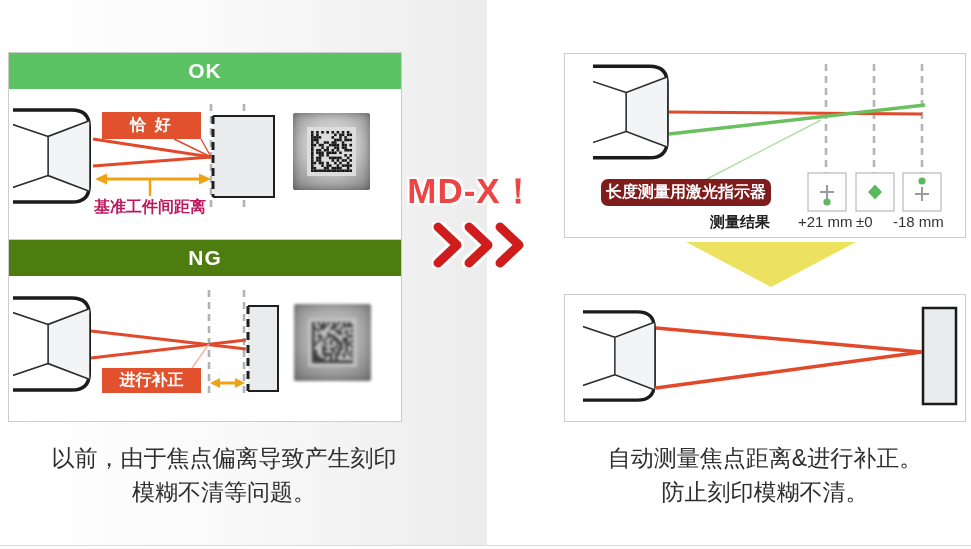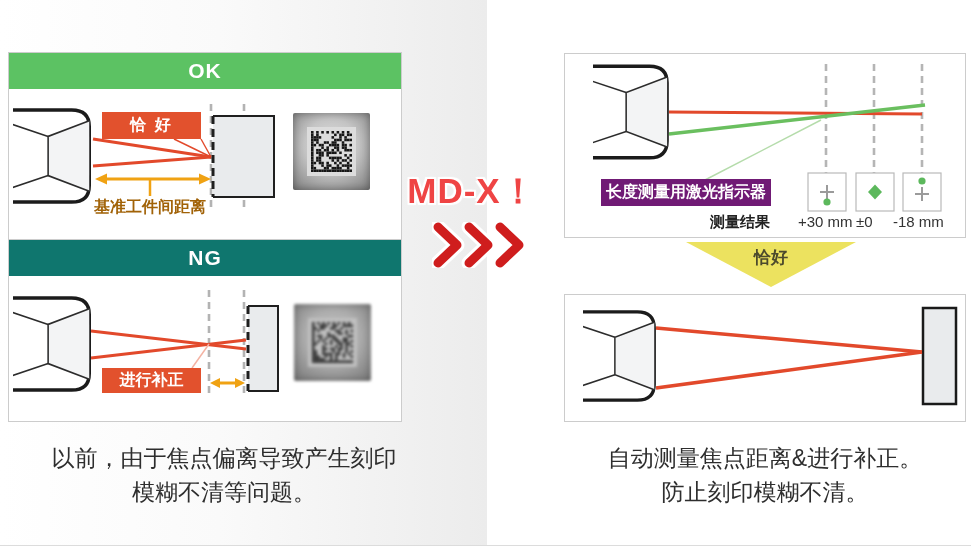--- a/index.html
+++ b/index.html
@@ -12,30 +12,30 @@
   .panel{position:absolute;background:#fff;border:1px solid #cccccc;box-sizing:border-box;}
   .panel-ok{left:8px;top:52px;width:394px;height:230px;}
   .panel-ng{left:8px;top:239px;width:394px;height:183px;}
   .panel-rt{left:564px;top:53px;width:402px;height:185px;}
   .panel-rb{left:564px;top:294px;width:402px;height:128px;}
 
   .panel-header{position:absolute;left:0;top:0;width:100%;height:36px;display:flex;
                 align-items:center;justify-content:center;color:#fff;font-size:21px;
                 font-weight:bold;letter-spacing:1px;}
   .hdr-ok{background:#5cc263;}
-  .hdr-ng{background:#0f766e;}
+  .hdr-ng{background:#4d7c0f;}
 
   .lines{position:absolute;left:0;top:0;}
 
   .tag{position:absolute;display:flex;align-items:center;justify-content:center;
        color:#fff;font-weight:bold;font-size:16px;}
   .tag-orange{background:#e2512d;}
-  .tag-green{background:#701a75;}
-
-  .dist-label{position:absolute;color:#a16207;font-size:16px;font-weight:bold;text-align:center;}
+  .tag-green{background:#7f1d1d;border-radius:7px;}
+
+  .dist-label{position:absolute;color:#be185d;font-size:16px;font-weight:bold;text-align:center;}
 
   .dm-photo{position:absolute;width:77px;height:77px;border-radius:2px;
             background:radial-gradient(circle at 50% 42%,#dedede 0%,#c4c4c4 45%,#979797 80%,#7d7d7d 100%);
             box-shadow:inset 0 0 8px rgba(0,0,0,.35);}
   .dm-quiet{position:absolute;left:14px;top:14px;width:49px;height:49px;background:#dcdcdc;}
   .dm-quiet svg{position:absolute;left:4px;top:4px;width:41px;height:41px;}
   .blurred{filter:blur(1.5px) contrast(.8) brightness(.95);}
 
   .mdx{position:absolute;left:407px;top:168px;width:130px;text-align:center;
        font-size:35px;font-weight:bold;color:#ef4444;letter-spacing:1px;
@@ -449,29 +449,28 @@
     <svg class="laser-head" style="position:absolute;left:28px;top:8px;" width="78" height="100" viewBox="0 0 80 100">
       <path d="M -30 3 H 58 Q 76 3 76 20 V 80 Q 76 97 58 97 H -30 Z" fill="#ffffff" stroke="#1b1b1b" stroke-width="3.5"></path>
       <path d="M 76 14 L 34 30 L 34 70 L 76 86" fill="#f3f4f5" stroke="#2c2c2c" stroke-width="1.6"></path>
       <line x1="-20" y1="12" x2="34" y2="30" stroke="#2c2c2c" stroke-width="1.6"></line>
       <line x1="-20" y1="88" x2="34" y2="70" stroke="#2c2c2c" stroke-width="1.6"></line>
     </svg>
 
     <div class="tag tag-green" style="left:36px;top:125px;width:170px;height:27px;">长度测量用激光指示器</div>
 
     <div class="result-text result-caption" style="left:145px;top:159px;width:80px;">测量结果</div>
-    <div class="result-text" style="left:233px;top:159px;width:58px;">+30 mm</div>
+    <div class="result-text" style="left:233px;top:159px;width:58px;">+21 mm</div>
     <div class="result-text" style="left:291px;top:159px;width:38px;">±0</div>
     <div class="result-text" style="left:328px;top:159px;width:60px;">-18 mm</div>
   </div>
 
   <svg class="big-arrow" width="172" height="48">
     <polygon points="1,1 171,1 86,46" fill="#ece25f"></polygon>
   </svg>
-  <div class="big-arrow-label">恰好</div>
 
   <div class="panel panel-rb">
     <svg class="lines" width="402" height="128">
       <rect x="358" y="13" width="33" height="96" fill="#e9ebed" stroke="#1a1a1a" stroke-width="2.5"></rect>
       <line x1="91" y1="33" x2="357" y2="57" stroke="#e2492b" stroke-width="3.5"></line>
       <line x1="91" y1="93" x2="357" y2="57" stroke="#e2492b" stroke-width="3.5"></line>
     </svg>
     <svg class="laser-head" style="position:absolute;left:18px;top:12px;" width="75" height="98" viewBox="0 0 80 100">
       <path d="M -30 3 H 58 Q 76 3 76 20 V 80 Q 76 97 58 97 H -30 Z" fill="#ffffff" stroke="#1b1b1b" stroke-width="3.5"></path>
       <path d="M 76 14 L 34 30 L 34 70 L 76 86" fill="#f3f4f5" stroke="#2c2c2c" stroke-width="1.6"></path>

